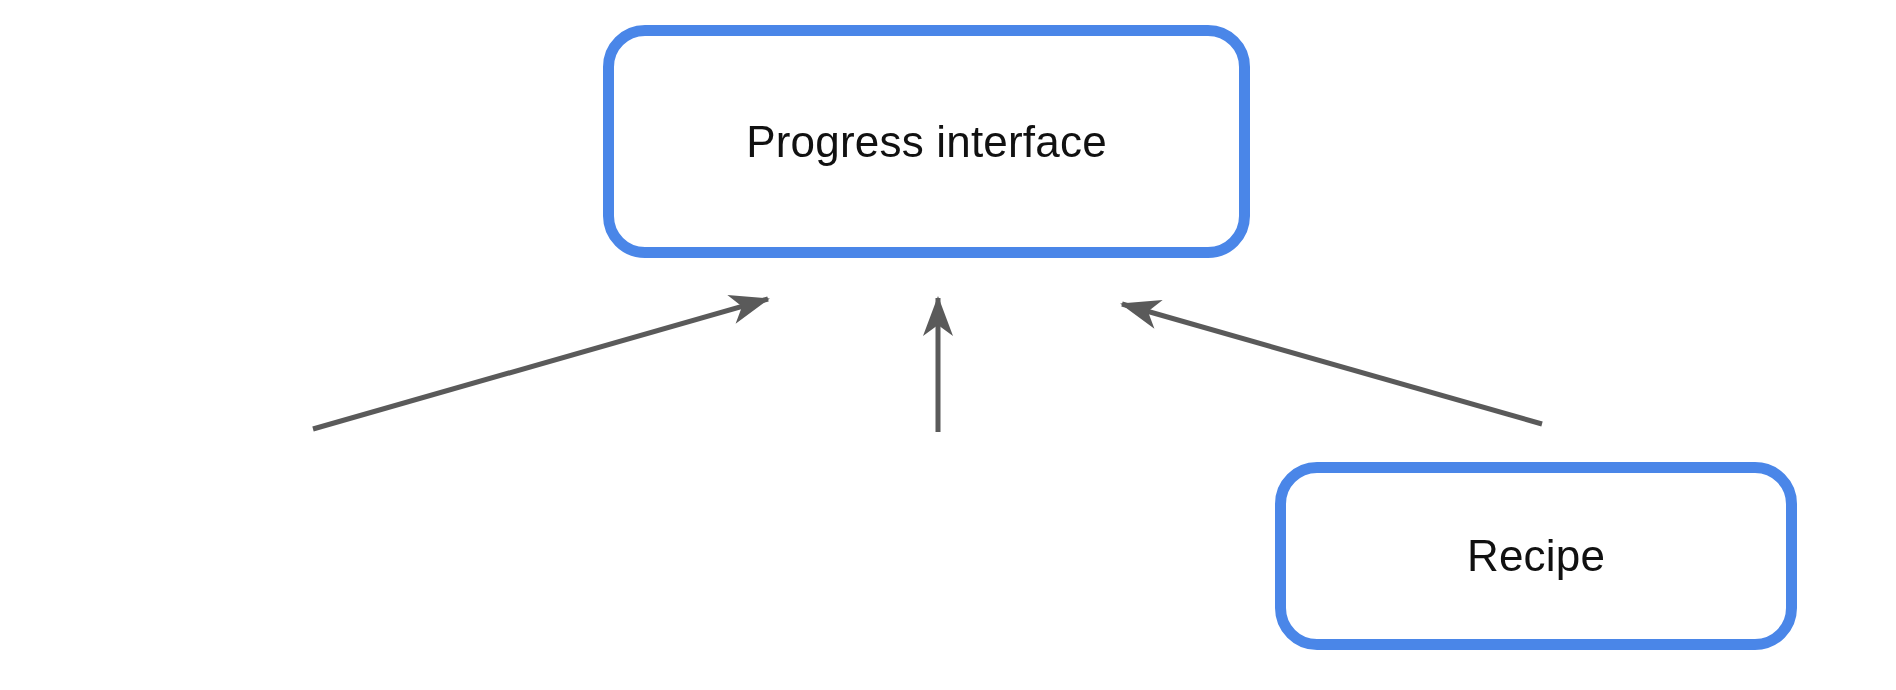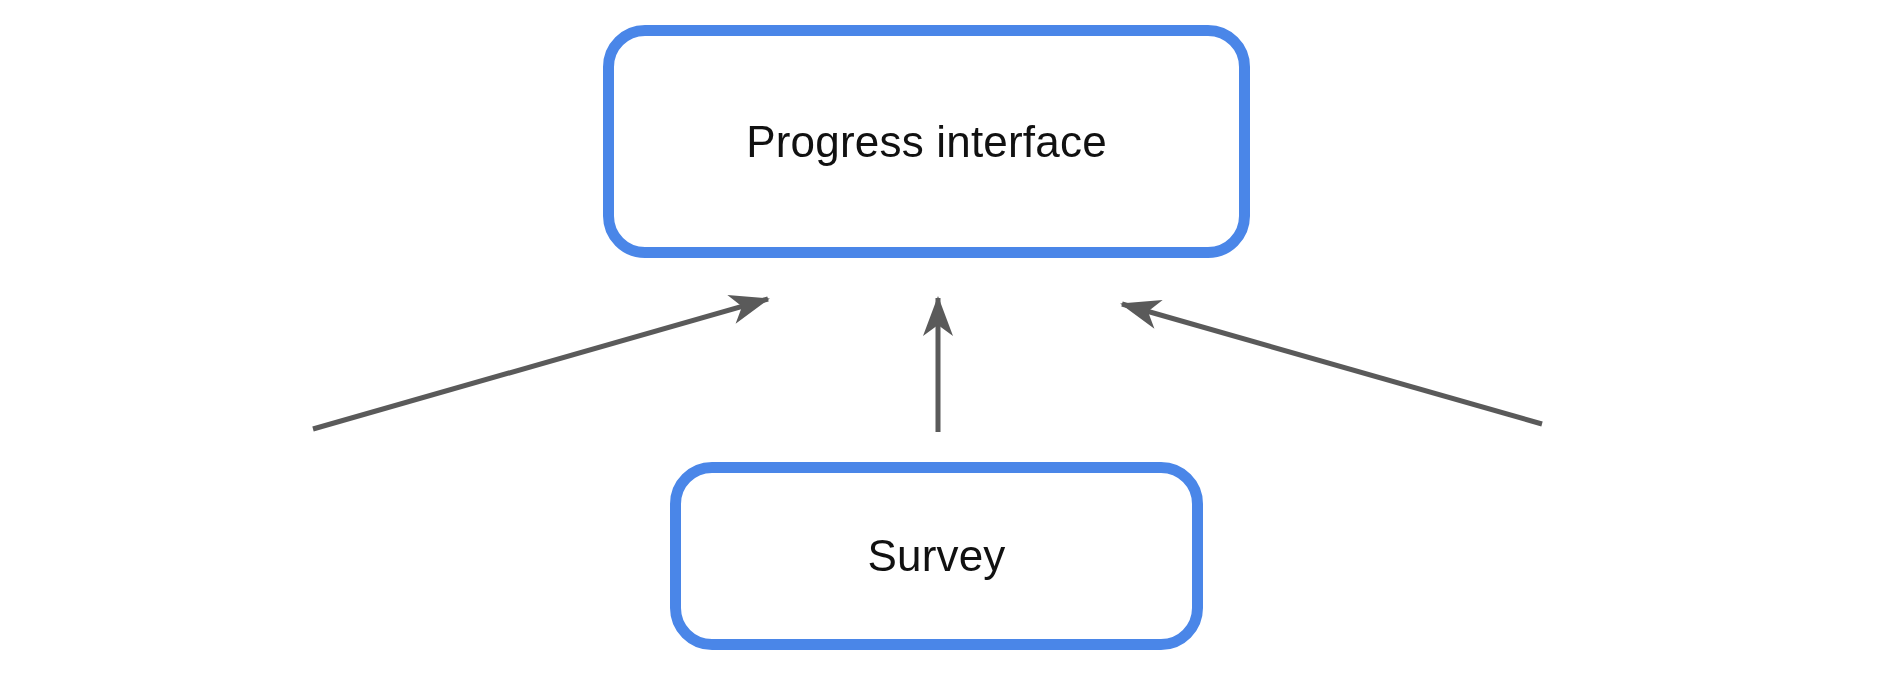--- a/index.html
+++ b/index.html
@@ -71,18 +71,18 @@
     <line class="arrow-line" x1="313" y1="429" x2="768" y2="299" marker-end="url(#arrowhead)"></line>
     <line class="arrow-line" x1="938" y1="432" x2="938" y2="298" marker-end="url(#arrowhead)"></line>
     <line class="arrow-line" x1="1542" y1="424" x2="1122" y2="304" marker-end="url(#arrowhead)"></line>
   </svg>
 
   <div class="node node-top">
     <span class="node-label">Progress interface</span>
   </div>
 
 
-  <div class="node node-survey">
-    <span class="node-label">Survey</span>
+
+  <div class="node node-recipe">
+    <span class="node-label">Recipe</span>
   </div>
-
 
 </div>
 
 </body></html>

